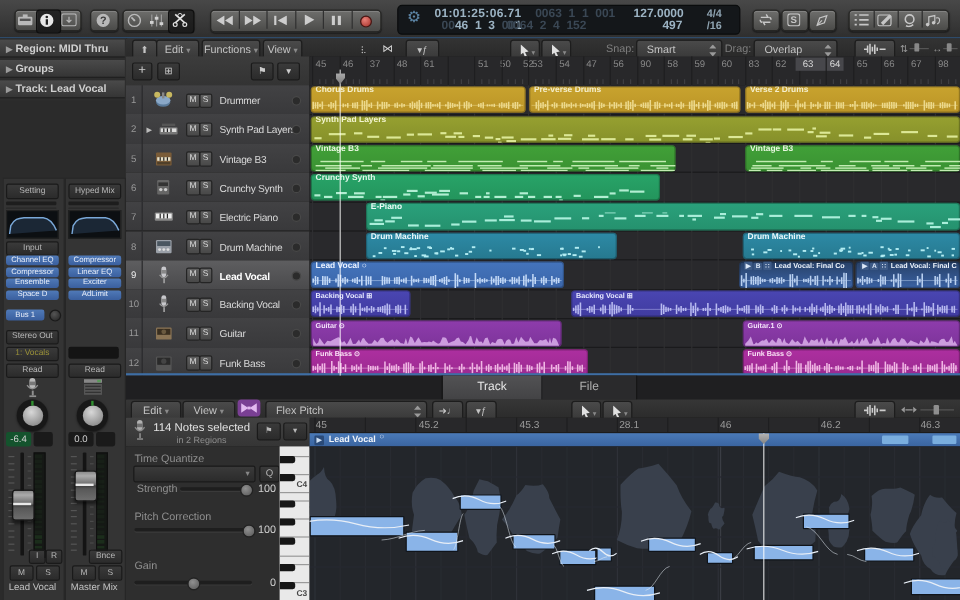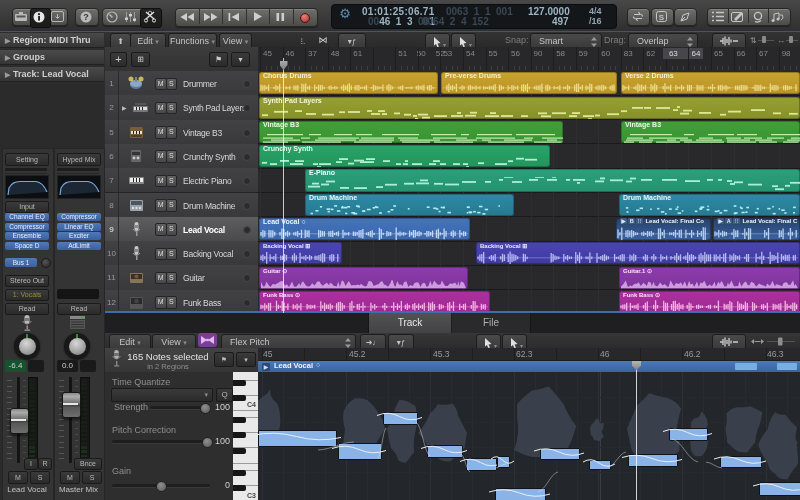--- a/index.html
+++ b/index.html
@@ -560,21 +560,21 @@
     <div class="rnum" style="left:185.39999999999998px;">53</div>
     <div class="a" style="left:188.03749999999997px;top:19px;width:1px;height:4px;background:#3e3e41;"></div>
     <div class="a" style="left:193.67499999999998px;top:19px;width:1px;height:4px;background:#3e3e41;"></div>
     <div class="a" style="left:199.31249999999997px;top:19px;width:1px;height:4px;background:#3e3e41;"></div>
     <div class="a" style="left:204.95000000000005px;top:0;width:1px;height:24px;background:#1e1e20;"></div>
     <div class="rnum" style="left:207.95000000000005px;">54</div>
     <div class="a" style="left:210.58750000000003px;top:19px;width:1px;height:4px;background:#3e3e41;"></div>
     <div class="a" style="left:216.22500000000005px;top:19px;width:1px;height:4px;background:#3e3e41;"></div>
     <div class="a" style="left:221.86250000000004px;top:19px;width:1px;height:4px;background:#3e3e41;"></div>
     <div class="a" style="left:227.5px;top:0;width:1px;height:24px;background:#1e1e20;"></div>
-    <div class="rnum" style="left:230.5px;">55</div>
+    <div class="rnum" style="left:230.5px;">47</div>
     <div class="a" style="left:233.1375px;top:19px;width:1px;height:4px;background:#3e3e41;"></div>
     <div class="a" style="left:238.775px;top:19px;width:1px;height:4px;background:#3e3e41;"></div>
     <div class="a" style="left:244.4125px;top:19px;width:1px;height:4px;background:#3e3e41;"></div>
     <div class="a" style="left:250.05px;top:0;width:1px;height:24px;background:#1e1e20;"></div>
     <div class="rnum" style="left:253.05px;">56</div>
     <div class="a" style="left:255.6875px;top:19px;width:1px;height:4px;background:#3e3e41;"></div>
     <div class="a" style="left:261.325px;top:19px;width:1px;height:4px;background:#3e3e41;"></div>
     <div class="a" style="left:266.96250000000003px;top:19px;width:1px;height:4px;background:#3e3e41;"></div>
     <div class="a" style="left:272.6px;top:0;width:1px;height:24px;background:#1e1e20;"></div>
     <div class="rnum" style="left:275.6px;">90</div>
@@ -1140,21 +1140,21 @@
   </svg>
 
 <div class="a" style="left:105px;top:348px;width:153px;height:24px;background:linear-gradient(#424242,#353535);border-bottom:1px solid #222;"></div>
 <svg class="a" style="left:111px;top:349px;" width="11" height="19">
     <rect x="3.2" y="1" width="4.6" height="9" rx="2.3" fill="#b0b0b0"></rect>
     <rect x="3.2" y="4" width="4.6" height="3" fill="#6e6e6e"></rect>
     <path d="M1.5 7 q4 6 8 0" stroke="#8a8a8a" fill="none"></path>
     <rect x="5" y="12" width="1.4" height="4" fill="#8a8a8a"></rect>
     <rect x="3.2" y="16.2" width="5" height="1.3" fill="#8a8a8a"></rect>
   </svg>
-<div class="a" style="left:122px;top:351px;width:92px;text-align:center;color:#e4e4e4;font-size:9.5px;">165 Notes selected</div>
+<div class="a" style="left:122px;top:351px;width:92px;text-align:center;color:#e4e4e4;font-size:9.5px;">114 Notes selected</div>
 <div class="a" style="left:122px;top:362px;width:92px;text-align:center;color:#8e8e8e;font-size:7.5px;">in 2 Regions</div>
 <div class="dkbtn" style="left:214px;top:352px;width:18px;height:13px;line-height:13px;">⚑</div>
 <div class="dkbtn" style="left:236px;top:352px;width:18px;height:13px;line-height:13px;">▾</div>
 <div class="a" style="left:105px;top:372px;width:128px;height:128px;background:#2e2e2e;"></div>
 <div class="glabel" style="left:112px;top:377px;">Time Quantize</div>
 <div class="dkbtn" style="left:111px;top:388px;width:100px;height:12px;">
     <span style="position:absolute;right:4px;top:2px;color:#888;font-size:7px;">▾</span>
   </div>
 <div class="dkbtn" style="left:216px;top:388px;width:15px;height:12px;font-size:8px;line-height:12px;">Q</div>
 <div class="glabel" style="left:114px;top:402px;">Strength</div>
@@ -1191,21 +1191,21 @@
     <div class="a" style="left:0;top:98.14999999999999px;width:13px;height:6px;background:#161616;border-radius:0 2px 2px 0;"></div>
     <div class="a" style="left:0;top:113.2px;width:25px;height:1px;background:#9a9a9a;"></div>
     <div class="a" style="left:0;top:113.25px;width:13px;height:6px;background:#161616;border-radius:0 2px 2px 0;"></div>
     <div class="a" style="left:14px;top:119.8px;color:#444;font-size:7px;font-weight:bold;">C3</div>
   </div>
 
 <div class="a" style="left:258px;top:348px;width:542px;height:12px;background:#28282a;border-bottom:1px solid #1c1c1c;" id="eruler">
     <div class="a" style="left:5px;top:1px;color:#9a9a9a;font-size:8.5px;">45</div>
     <div class="a" style="left:91px;top:1px;color:#9a9a9a;font-size:8.5px;">45.2</div>
     <div class="a" style="left:175px;top:1px;color:#9a9a9a;font-size:8.5px;">45.3</div>
-    <div class="a" style="left:258px;top:1px;color:#9a9a9a;font-size:8.5px;">62.3</div>
+    <div class="a" style="left:258px;top:1px;color:#9a9a9a;font-size:8.5px;">28.1</div>
     <div class="a" style="left:342px;top:1px;color:#9a9a9a;font-size:8.5px;">46</div>
     <div class="a" style="left:426px;top:1px;color:#9a9a9a;font-size:8.5px;">46.2</div>
     <div class="a" style="left:509px;top:1px;color:#9a9a9a;font-size:8.5px;">46.3</div>
     <div class="a" style="left:4px;top:0;width:1px;height:12px;background:#1e1e20;"></div>
     <div class="a" style="left:46px;top:0;width:1px;height:12px;background:#1e1e20;"></div>
     <div class="a" style="left:88px;top:0;width:1px;height:12px;background:#1e1e20;"></div>
     <div class="a" style="left:130px;top:0;width:1px;height:12px;background:#1e1e20;"></div>
     <div class="a" style="left:172px;top:0;width:1px;height:12px;background:#1e1e20;"></div>
     <div class="a" style="left:214px;top:0;width:1px;height:12px;background:#1e1e20;"></div>
     <div class="a" style="left:256px;top:0;width:1px;height:12px;background:#1e1e20;"></div>

